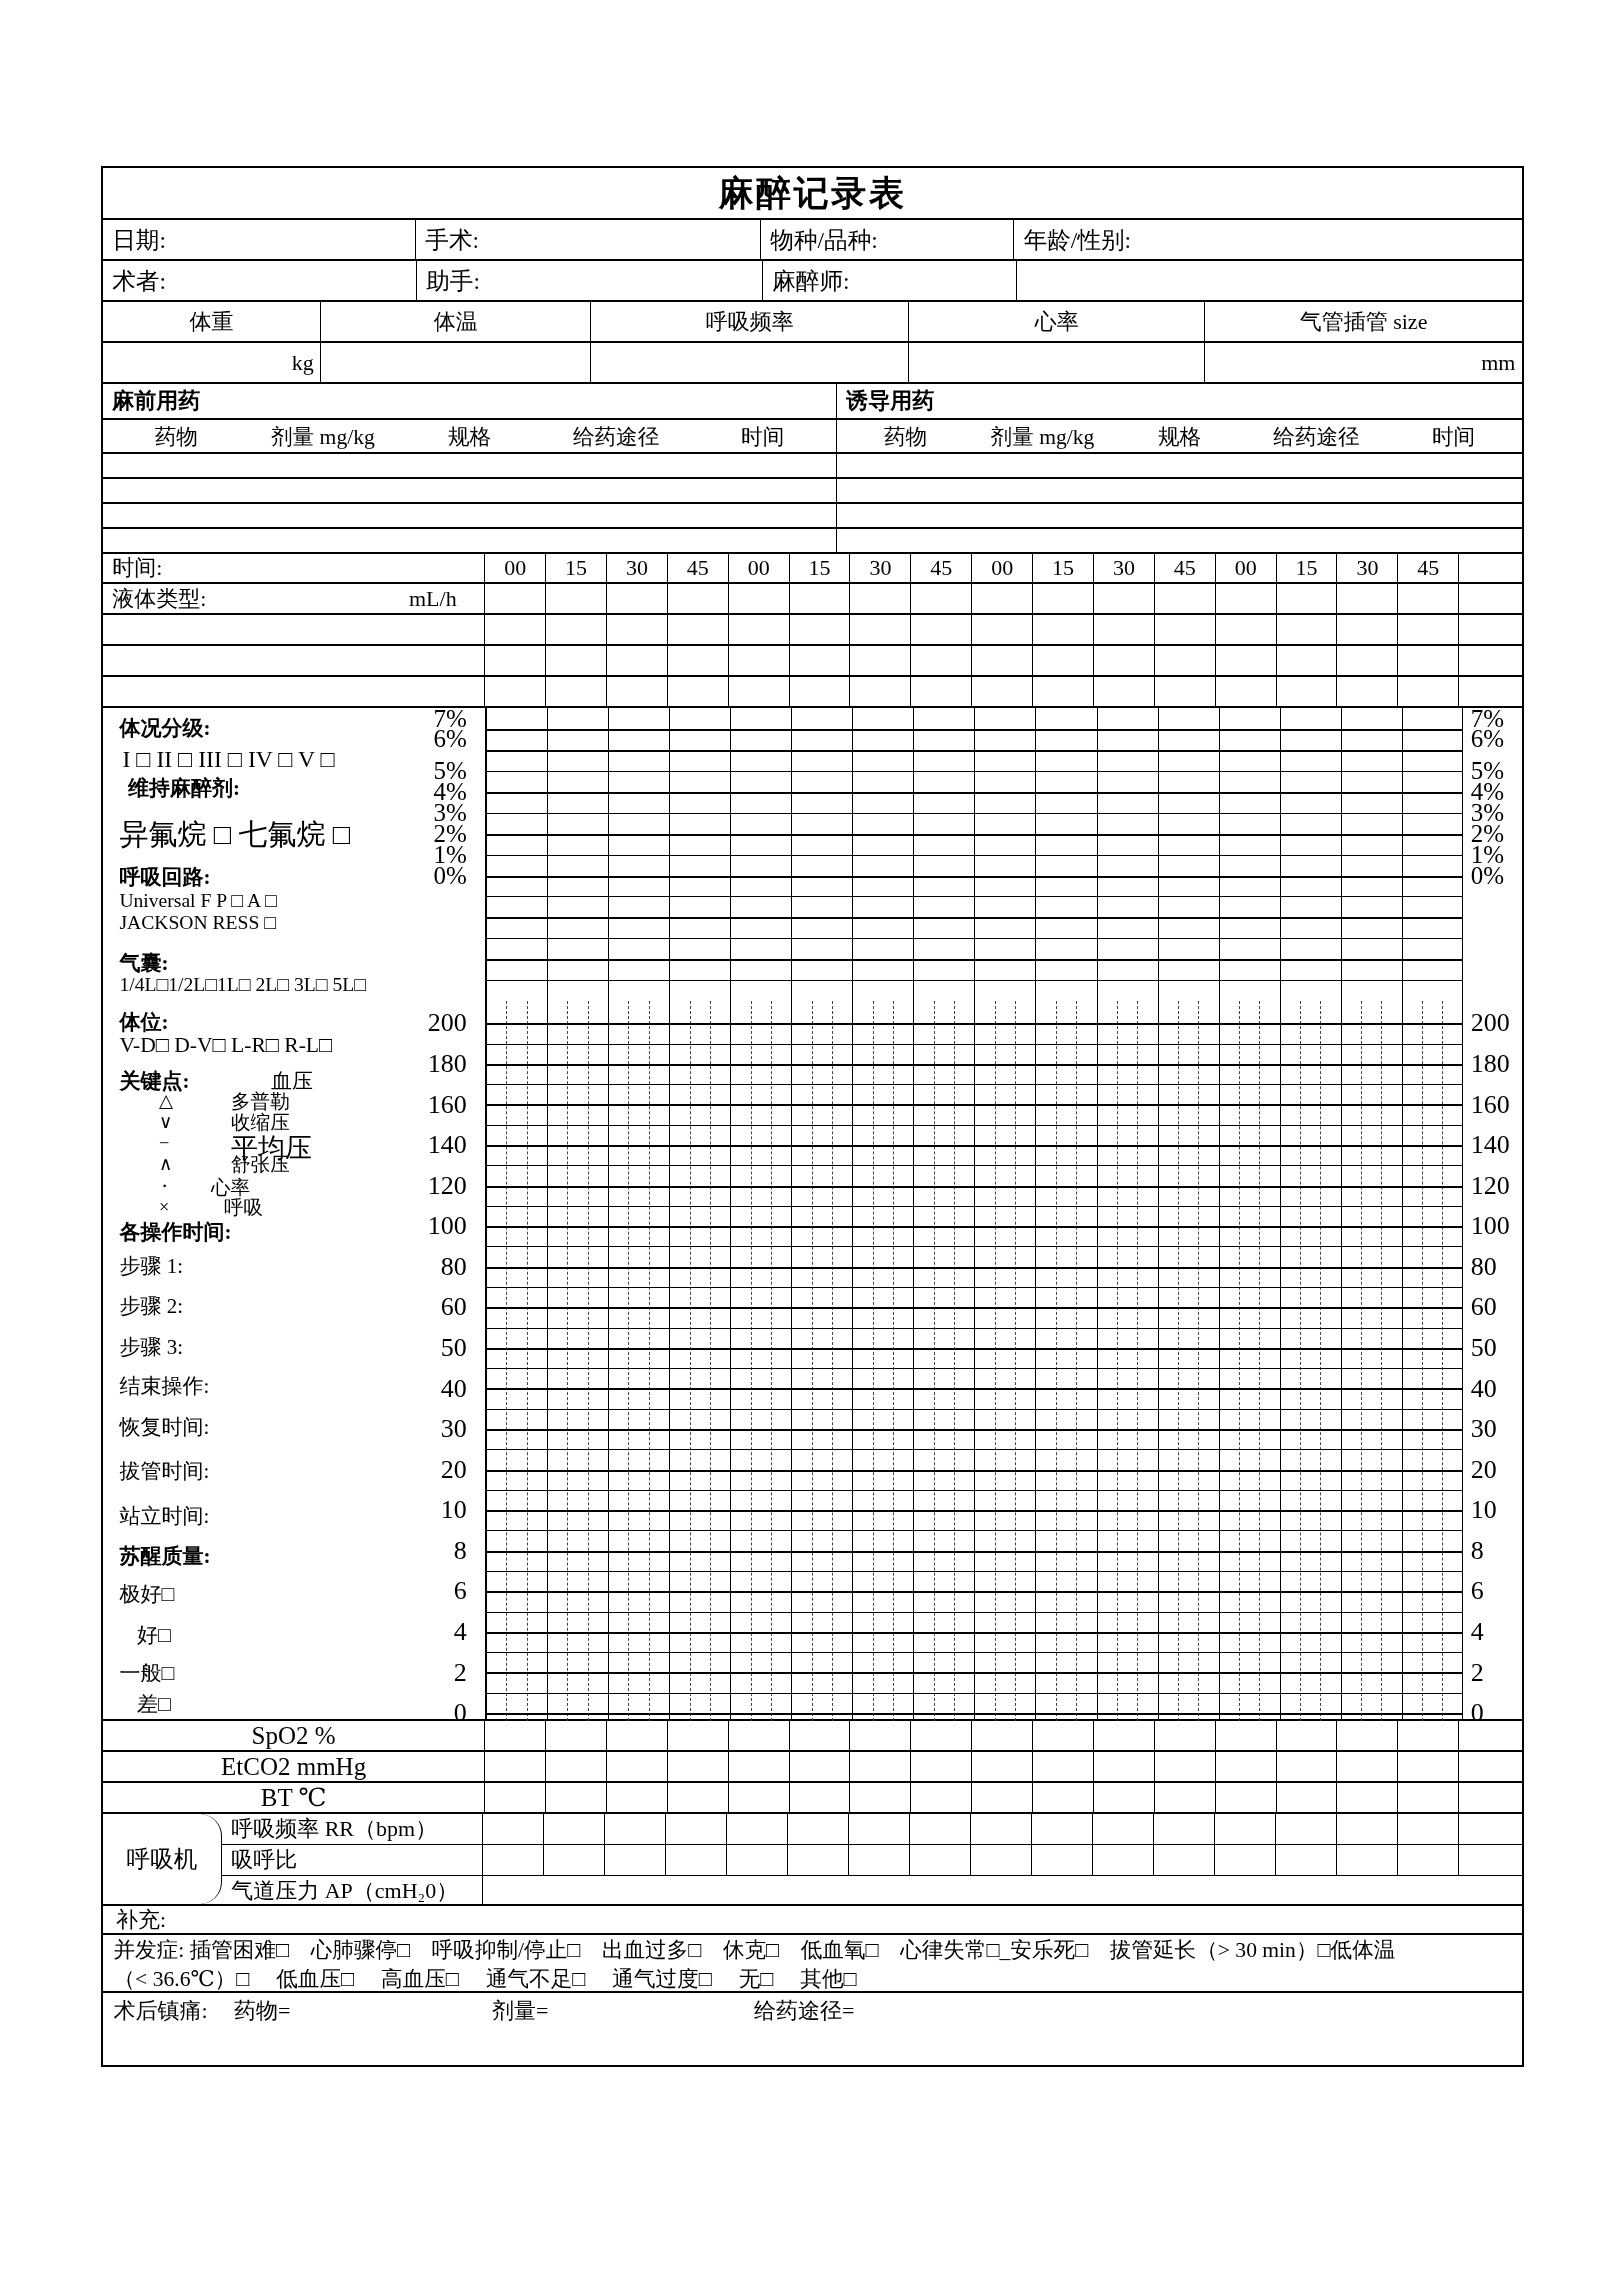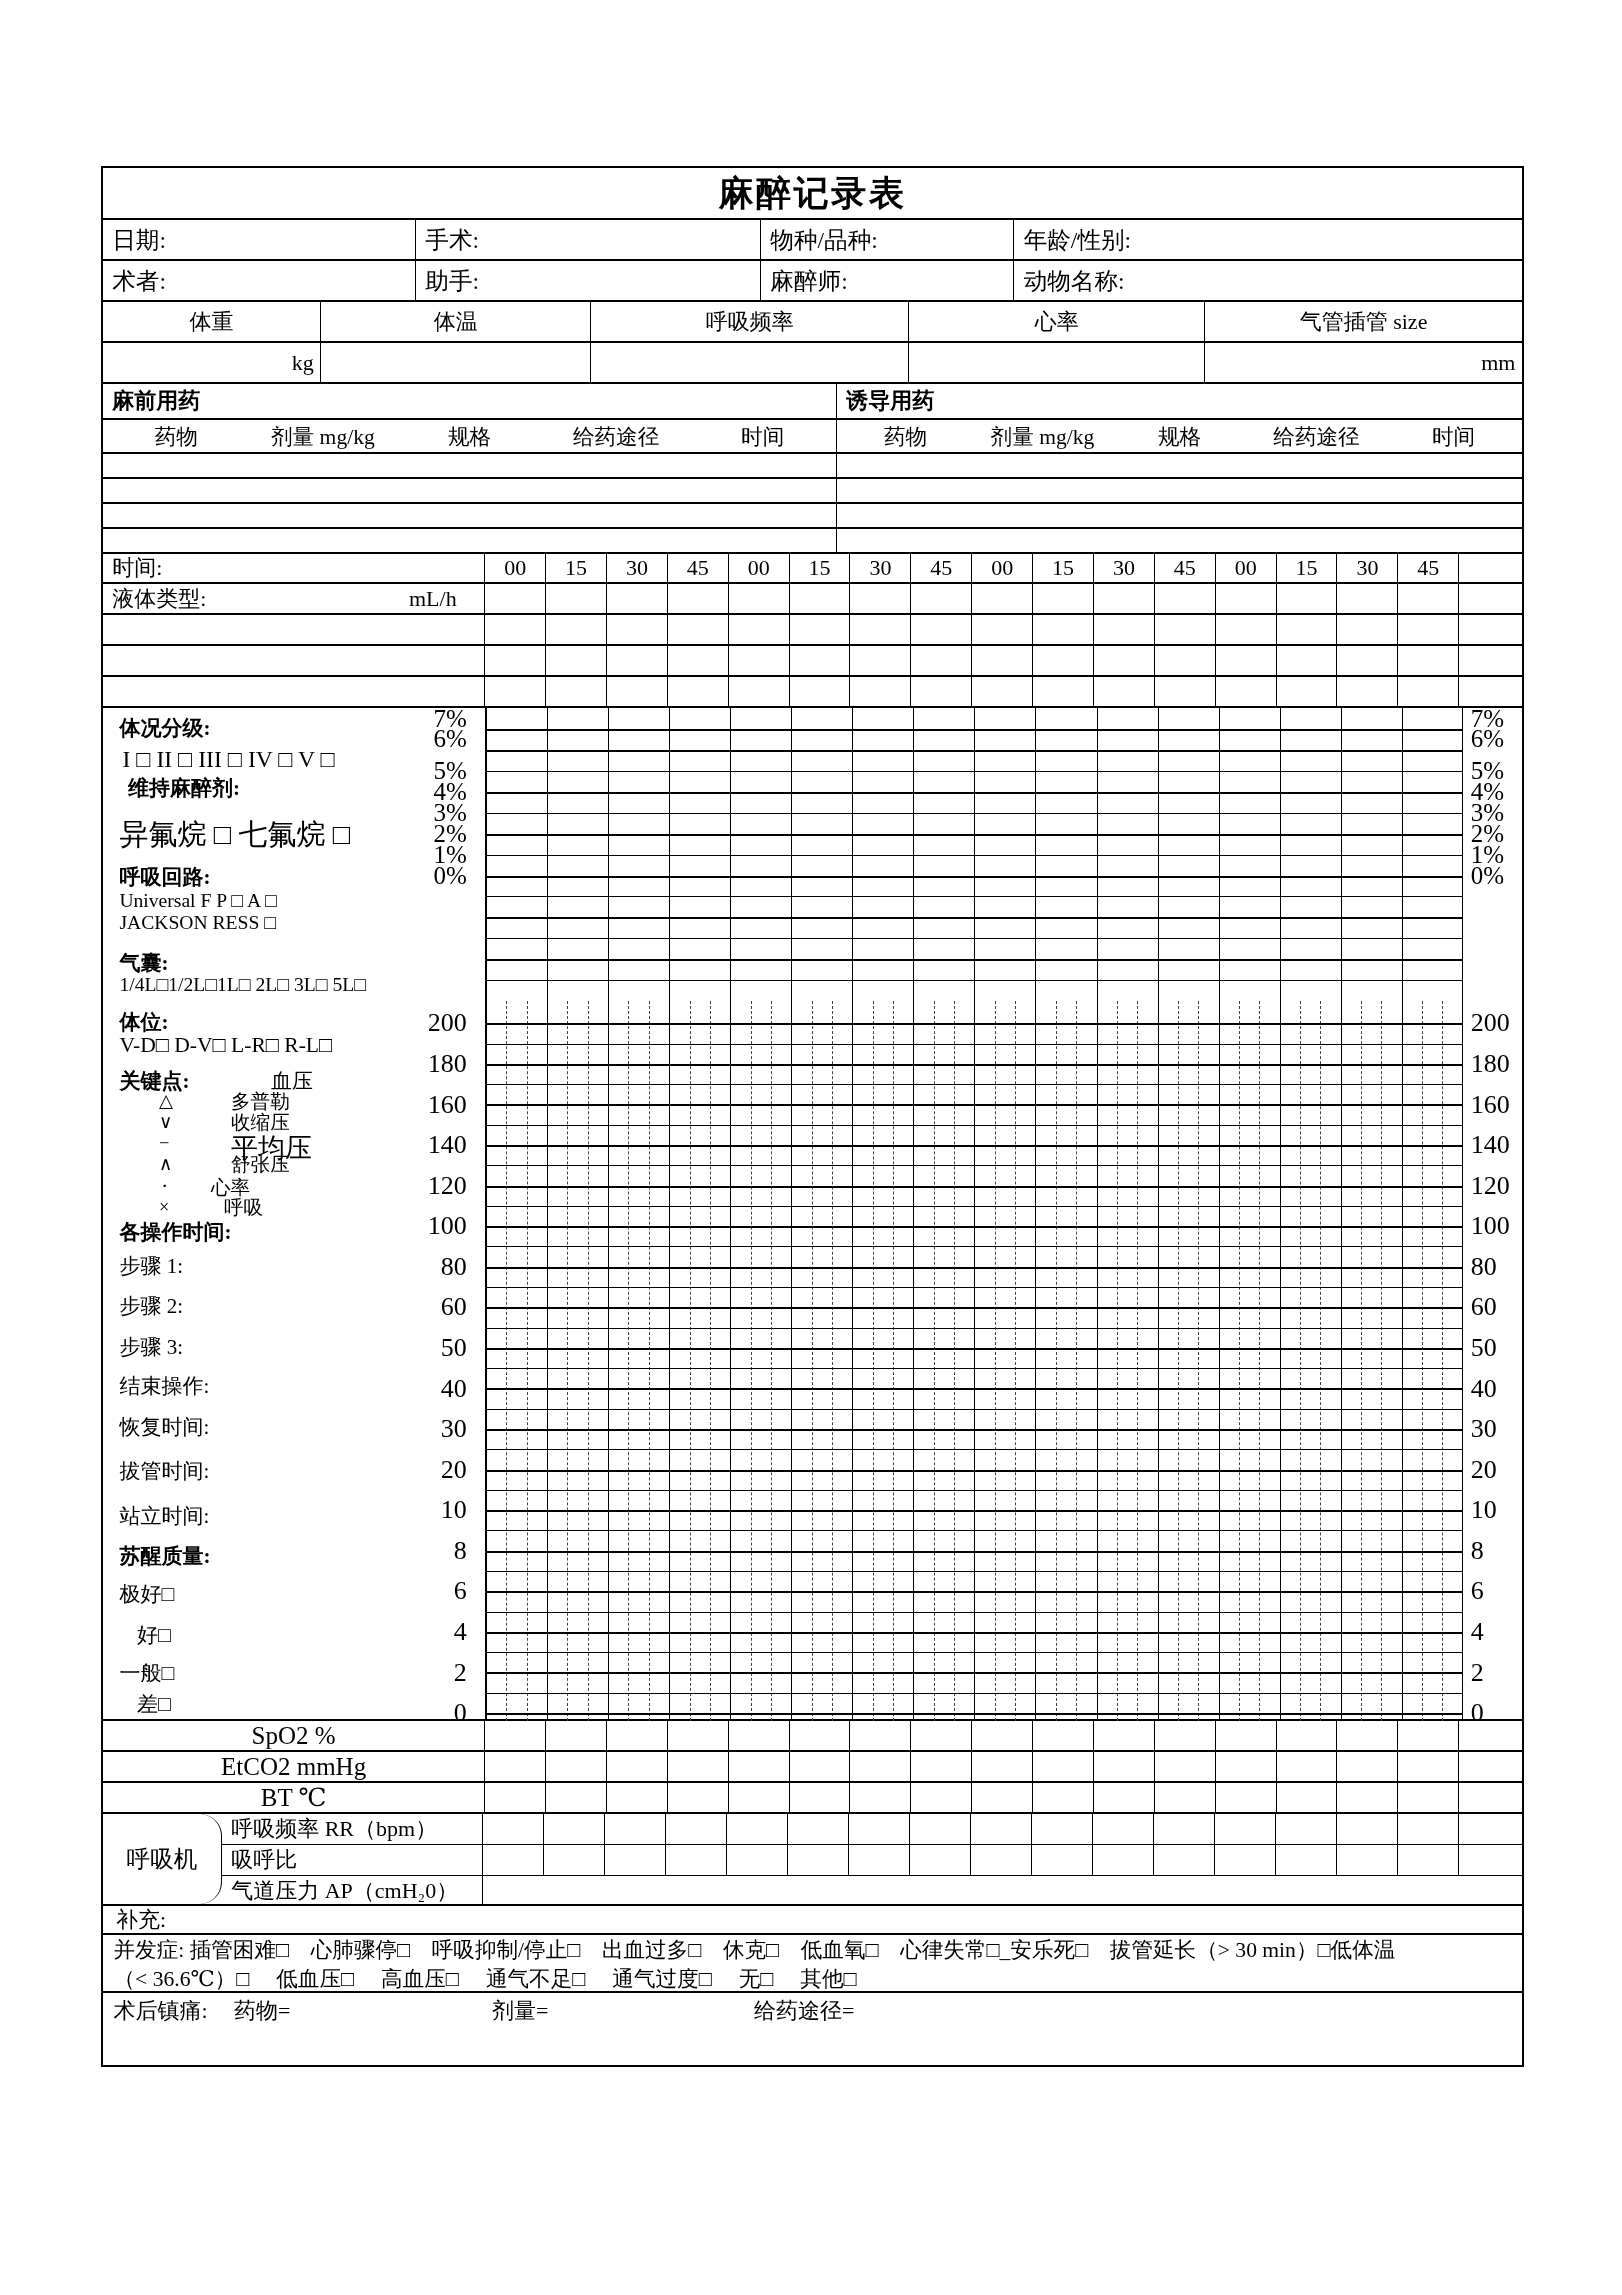--- a/index.html
+++ b/index.html
@@ -68,21 +68,20 @@
         <div class="cell" style="width: 346px;">手术:</div>
         <div class="cell" style="width: 254px;">物种/品种:</div>
         <div class="cell last" style="width: 509px;">年龄/性别:</div>
       </div>
     </div>
   <div class="row" style="height:41px">
       <div class="cells" id="hdr1">
         <div class="cell" style="width: 314px;">术者:</div>
         <div class="cell" style="width: 346px;">助手:</div>
         <div class="cell" style="width: 254px;">麻醉师:</div>
-        <div class="cell last" style="width: 509px;">动物名称:</div>
       </div>
     </div>
 
   <div class="row" style="height:41px">
       <div class="cells" id="vitalshdr">
         <div class="cell center" style="width: 219px;">体重</div>
         <div class="cell center" style="width: 271px;">体温</div>
         <div class="cell center" style="width: 319px;">呼吸频率</div>
         <div class="cell center" style="width: 297px;">心率</div>
         <div class="cell center last" style="width: 318px;">气管插管 size</div>

